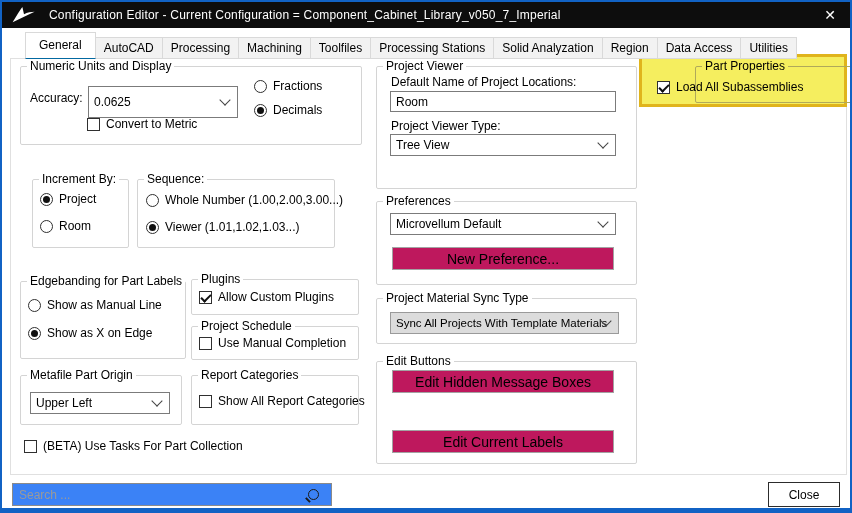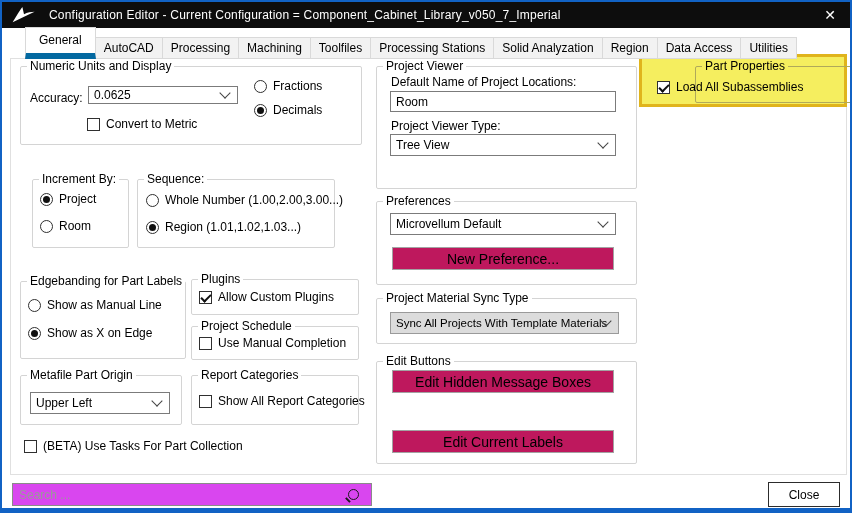--- a/index.html
+++ b/index.html
@@ -12,21 +12,21 @@
   .titlebar{position:absolute;left:0;top:0;width:100%;height:26px;background:#0d0d0d;
     display:flex;align-items:center;color:#fff;}
   .logo{margin-left:9px;display:flex;align-items:center;}
   .titletext{margin-left:12px;font-size:12px;letter-spacing:.2px;}
   .closex{margin-left:auto;margin-right:14px;font-size:14px;cursor:default;line-height:1;}
   
   .tabpage{position:absolute;left:8px;top:56px;width:835px;height:415px;border:1px solid #e0e0e0;background:#fff;}
   .tabs{position:absolute;left:24px;top:31px;height:26px;display:flex;align-items:flex-end;z-index:3;}
   .tab{height:20px;line-height:20px;padding:0 8px;background:#f2f2f2;border:1px solid #d9d9d9;
     margin-left:-1px;font-size:12px;white-space:nowrap;}
-  .tab.active{height:25px;line-height:25px;background:#fff;border-bottom:6px solid #0369a1;padding:0 13px;z-index:4;}
+  .tab.active{height:25px;line-height:25px;background:#fff;border-bottom:1px solid #0369a1;padding:0 13px;z-index:4;}
   
   fieldset{position:absolute;border:1px solid #d4d4d4;border-radius:2px;margin:0;padding:0;background:transparent;}
   legend{font-size:12px;margin-left:6px;padding:0 3px;white-space:nowrap;}
   
   .row{position:absolute;display:flex;align-items:center;gap:6px;font-size:12px;white-space:nowrap;z-index:2;}
   .lbl{position:absolute;font-size:12px;white-space:nowrap;z-index:2;}
   .radio{width:13px;height:13px;box-sizing:border-box;border:1px solid #2f2f2f;border-radius:50%;background:#fff;position:relative;flex:0 0 13px;}
   .radio.checked::after{content:"";position:absolute;left:2px;top:2px;width:7px;height:7px;border-radius:50%;background:#101010;}
   .check{width:13px;height:13px;box-sizing:border-box;border:1px solid #2f2f2f;background:#fff;position:relative;flex:0 0 13px;}
   .check.checked::after{content:"";position:absolute;left:1px;top:2px;width:8px;height:4px;
@@ -42,22 +42,22 @@
   .combo.gray{background:#dcdcdc;border-color:#9a9a9a;}
   .btn{position:absolute;box-sizing:border-box;background:#be185d;border:1px solid #a3a3a3;font-size:14px;
     font-family:"Liberation Sans",sans-serif;display:flex;align-items:center;justify-content:center;z-index:2;}
   .close-btn{position:absolute;box-sizing:border-box;background:#fff;border:1px solid #2c2c2c;font-size:12px;
     font-family:"Liberation Sans",sans-serif;display:flex;align-items:center;justify-content:center;z-index:2;}
   
   .highlight{position:absolute;left:637px;top:52px;width:208px;height:53px;box-sizing:border-box;
     background:#f5ee5f;border:3px solid #e0b41c;z-index:2;}
   .highlight fieldset{left:5px;top:2px;width:194px;height:42px;border-color:#b0a95a;}
   
-  .search{position:absolute;left:10px;top:481px;width:360px;height:23px;box-sizing:border-box;
-    border:1px solid #8a8a8a;background:#d946ef;display:flex;align-items:center;z-index:2;}
+  .search{position:absolute;left:10px;top:481px;width:320px;height:23px;box-sizing:border-box;
+    border:1px solid #8a8a8a;background:#3b82f6;display:flex;align-items:center;z-index:2;}
   .search input{flex:1;border:none;outline:none;font-size:12px;font-family:"Liberation Sans",sans-serif;
     padding:0 6px;background:transparent;color:#222;}
   .search input::placeholder{color:#9a9a9a;}
   .mag{width:9px;height:9px;border:1.6px solid #1a1a1a;border-radius:50%;position:relative;margin-right:12px;flex:0 0 9px;}
   .mag::after{content:"";position:absolute;width:6px;height:1.8px;background:#1a1a1a;
     left:-4px;top:9px;transform:rotate(45deg);}
 </style>
 </head>
 <body>
 
@@ -85,21 +85,21 @@
     <div class="tab">Data Access</div>
     <div class="tab">Utilities</div>
   </div>
 
   <div class="tabpage"></div>
 
   <fieldset style="left:18px;top:57px;width:340px;height:84px;">
     <legend>Numeric Units and Display</legend>
   </fieldset>
   <span class="lbl" style="left:28px;top:89px;">Accuracy:</span>
-  <div class="combo" style="left:86px;top:84px;width:150px;height:18px;">
+  <div class="combo" style="left:86px;top:84px;width:150px;height:32px;">
     <span class="val">0.0625</span>
     <span class="chev"></span>
   </div>
   <div class="row" style="left:252px;top:77px;">
     <span class="radio"></span>
     <span>Fractions</span>
   </div>
   <div class="row" style="left:252px;top:101px;">
     <span class="radio checked"></span>
     <span>Decimals</span>
@@ -122,21 +122,21 @@
   </div>
   <fieldset style="left:135px;top:170px;width:196px;height:74px;">
     <legend>Sequence:</legend>
   </fieldset>
   <div class="row" style="left:144px;top:191px;">
     <span class="radio"></span>
     <span>Whole Number (1.00,2.00,3.00...)</span>
   </div>
   <div class="row" style="left:144px;top:218px;">
     <span class="radio checked"></span>
-    <span>Region (1.01,1.02,1.03...)</span>
+    <span>Viewer (1.01,1.02,1.03...)</span>
   </div>
 
   <fieldset style="left:18px;top:272px;width:160px;height:83px;">
     <legend>Edgebanding for Part Labels</legend>
   </fieldset>
   <div class="row" style="left:26px;top:296px;">
     <span class="radio"></span>
     <span>Show as Manual Line</span>
   </div>
   <div class="row" style="left:26px;top:324px;">

